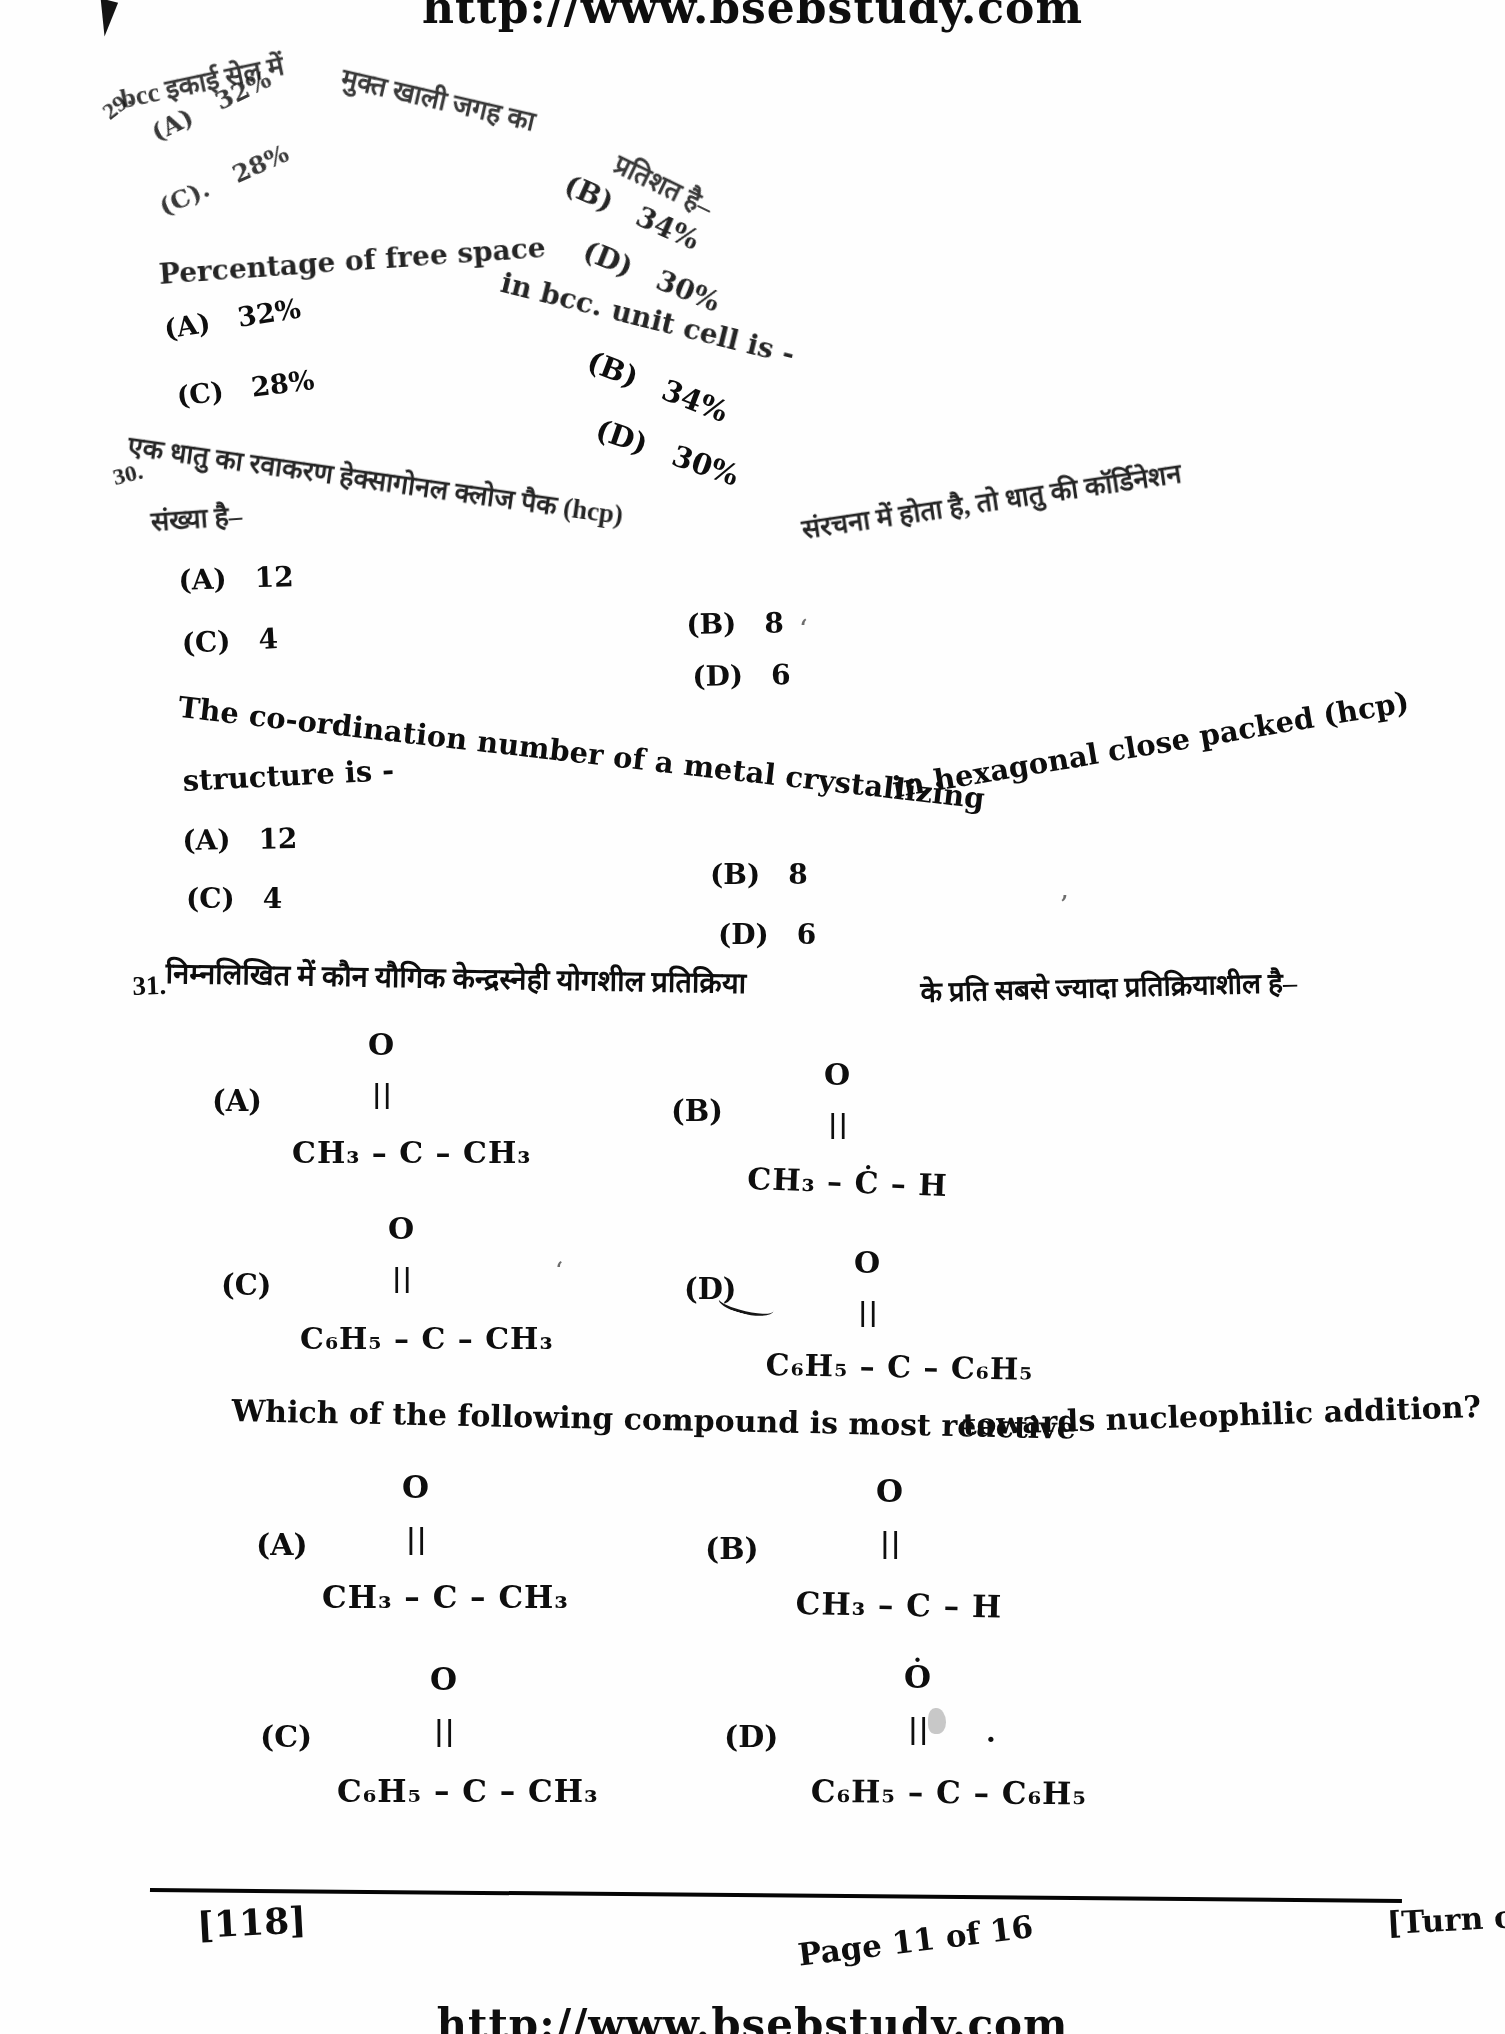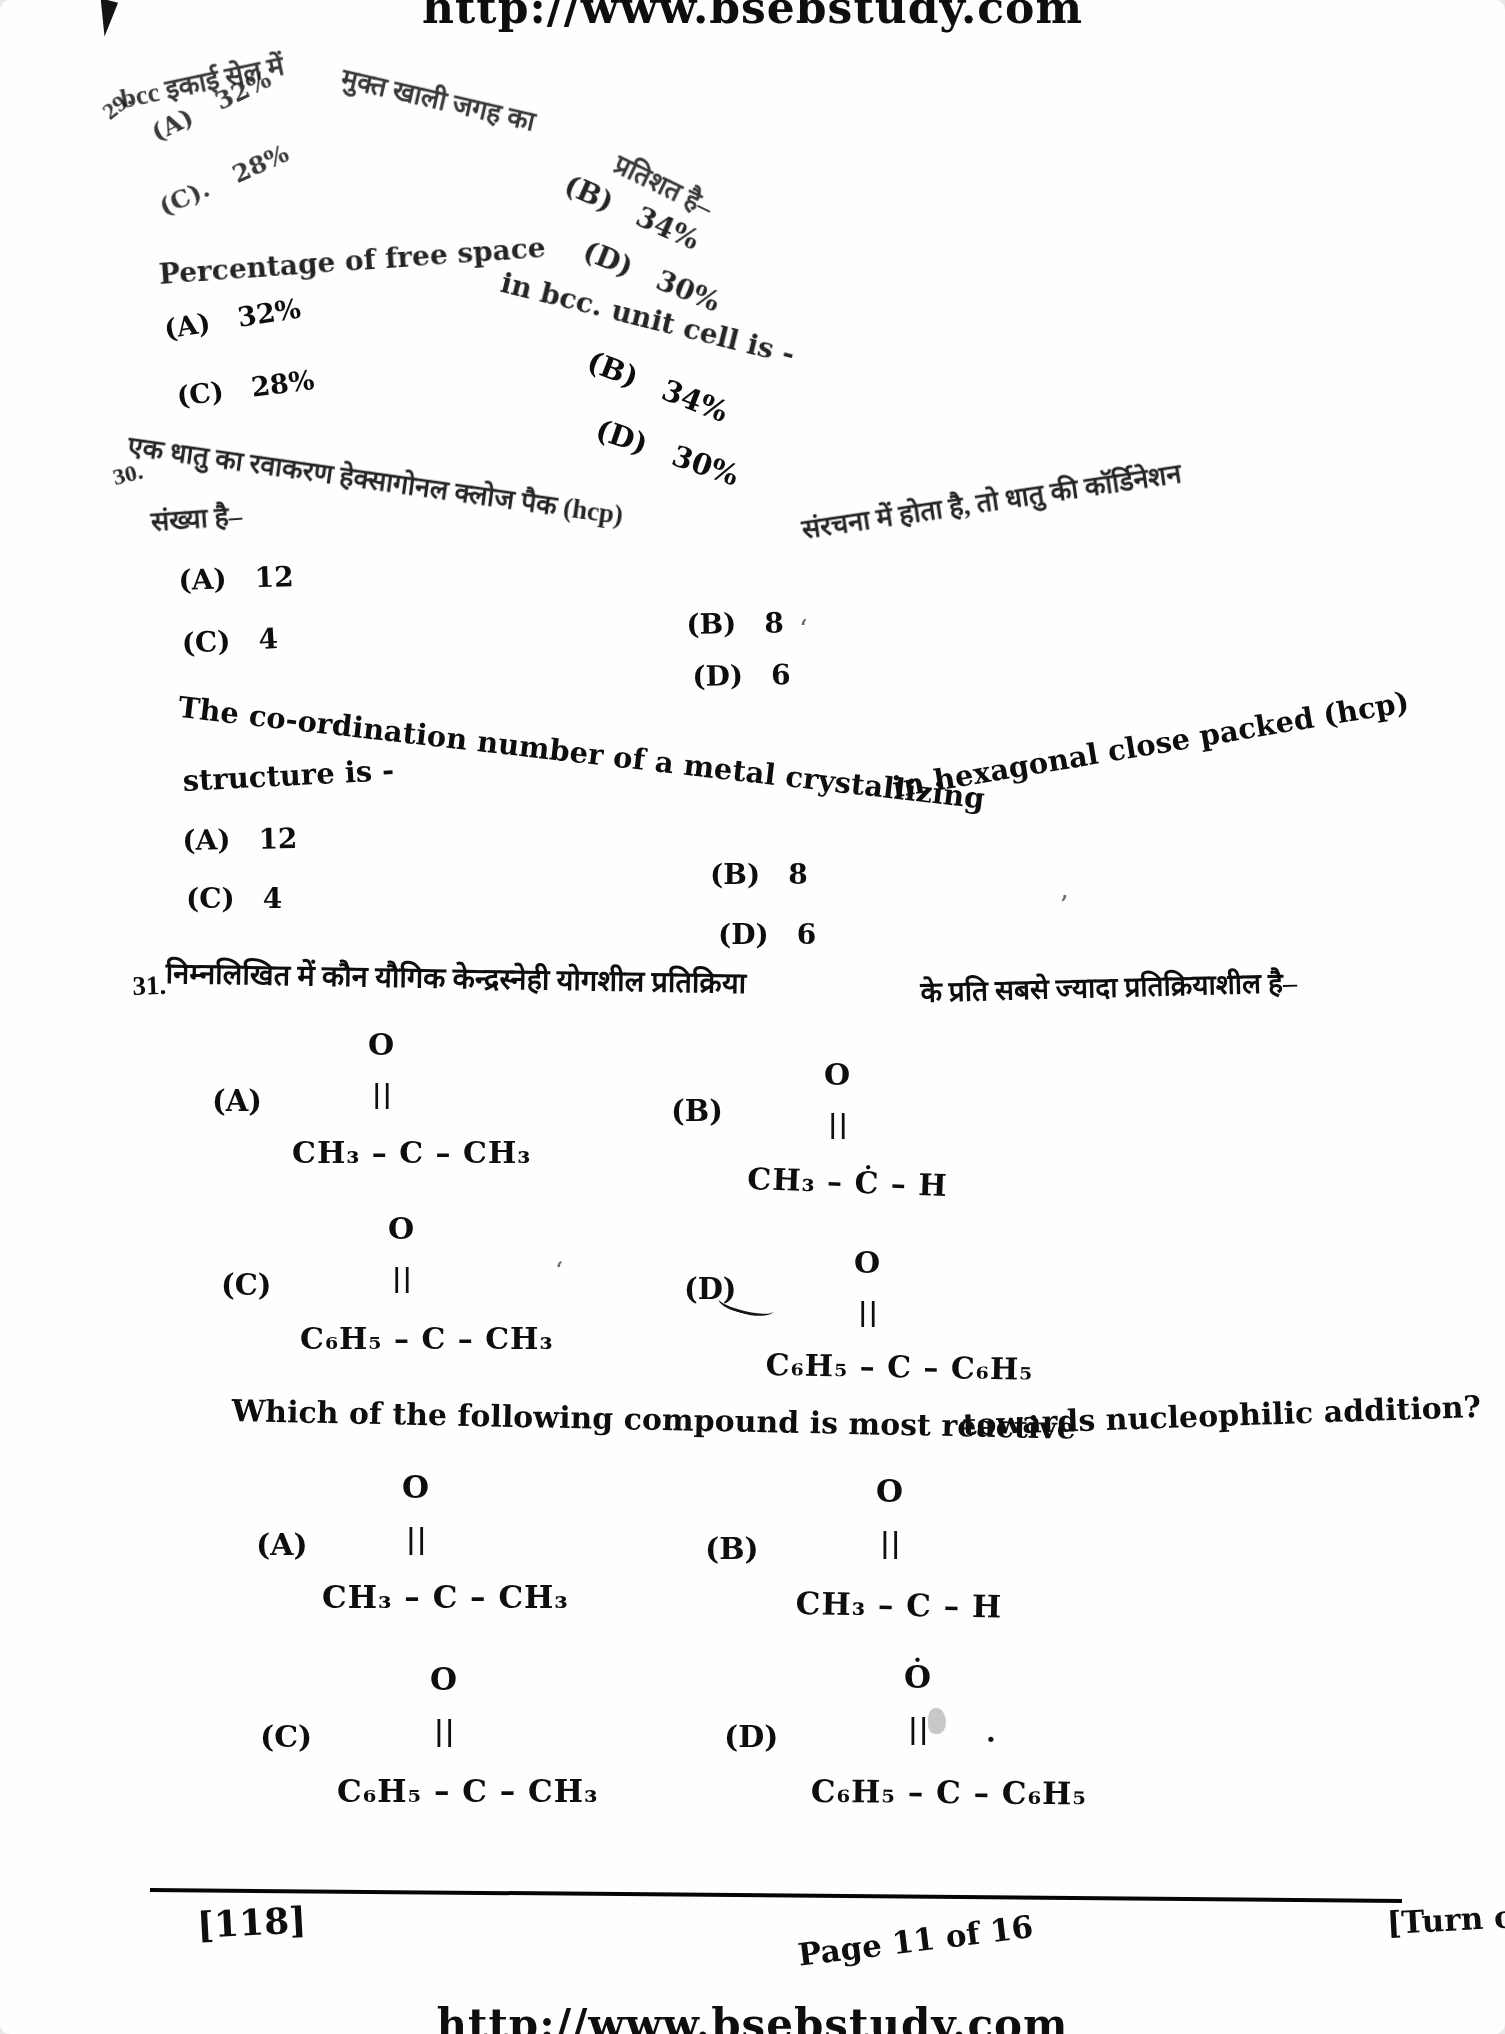--- a/index.html
+++ b/index.html
@@ -1,17 +1,17 @@
 <!DOCTYPE html>
 <html><head>
 <meta charset="utf-8">
 <style>
   html,body{margin:0;padding:0;background:#e8e8e8;}
   .pg{position:relative;width:1505px;height:2034px;margin:0 auto;background:#fefefe;overflow:hidden;
-      font-family:"DejaVu Serif","Liberation Serif",serif;color:#0e0e0e;border-radius:10px;}
+      font-family:"DejaVu Serif","Liberation Serif",serif;color:#0e0e0e;}
   .t{position:absolute;white-space:nowrap;transform-origin:left top;line-height:1.1;}
   .dv{font-family:"Liberation Serif","DejaVu Serif",serif;font-weight:700;}
   .en{font-family:"DejaVu Serif","Liberation Serif",serif;font-weight:700;}
   .frm{font-family:"DejaVu Serif","DejaVu Sans","Liberation Serif",serif;font-weight:700;letter-spacing:1px;}
   .op .lb{margin-right:28px;}
   .soft{filter:blur(0.4px);opacity:.82;}
   .soft2{opacity:.9;filter:blur(0.2px);}
   .faint{opacity:.6;}
   .ctr{left:50%;transform:translateX(-50%);}
   .rule{position:absolute;background:#050505;transform-origin:left top;}

